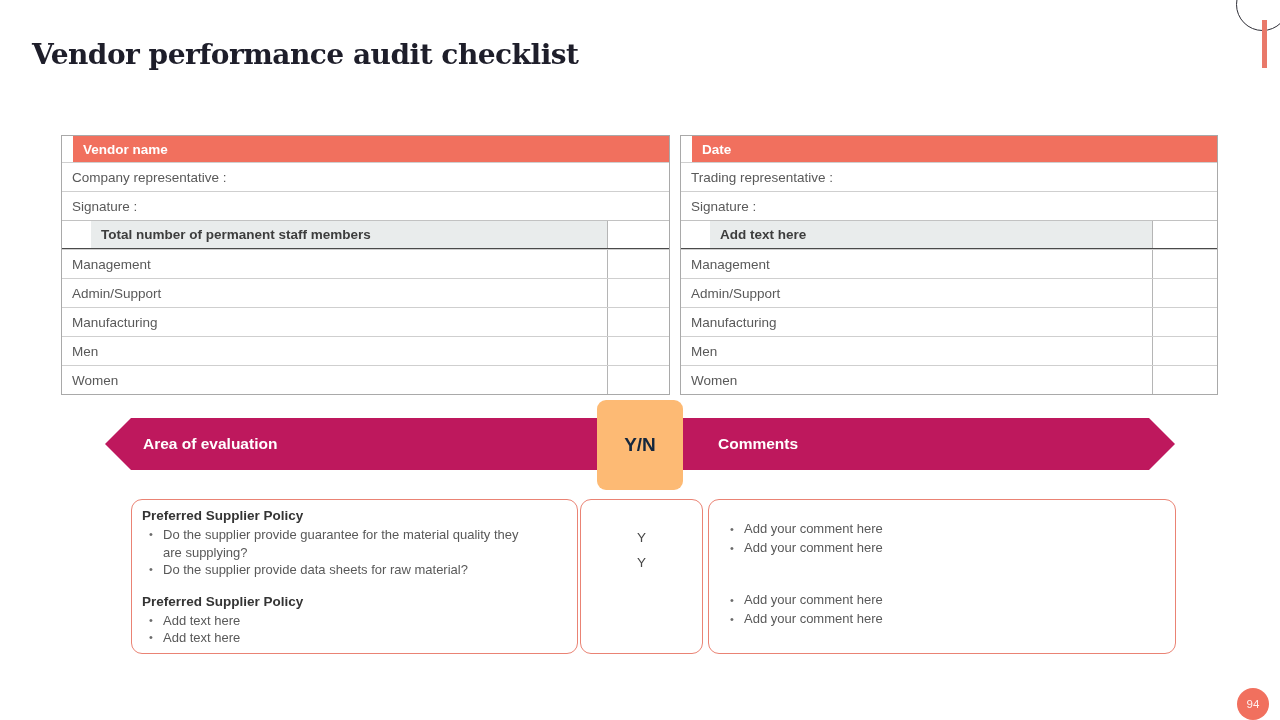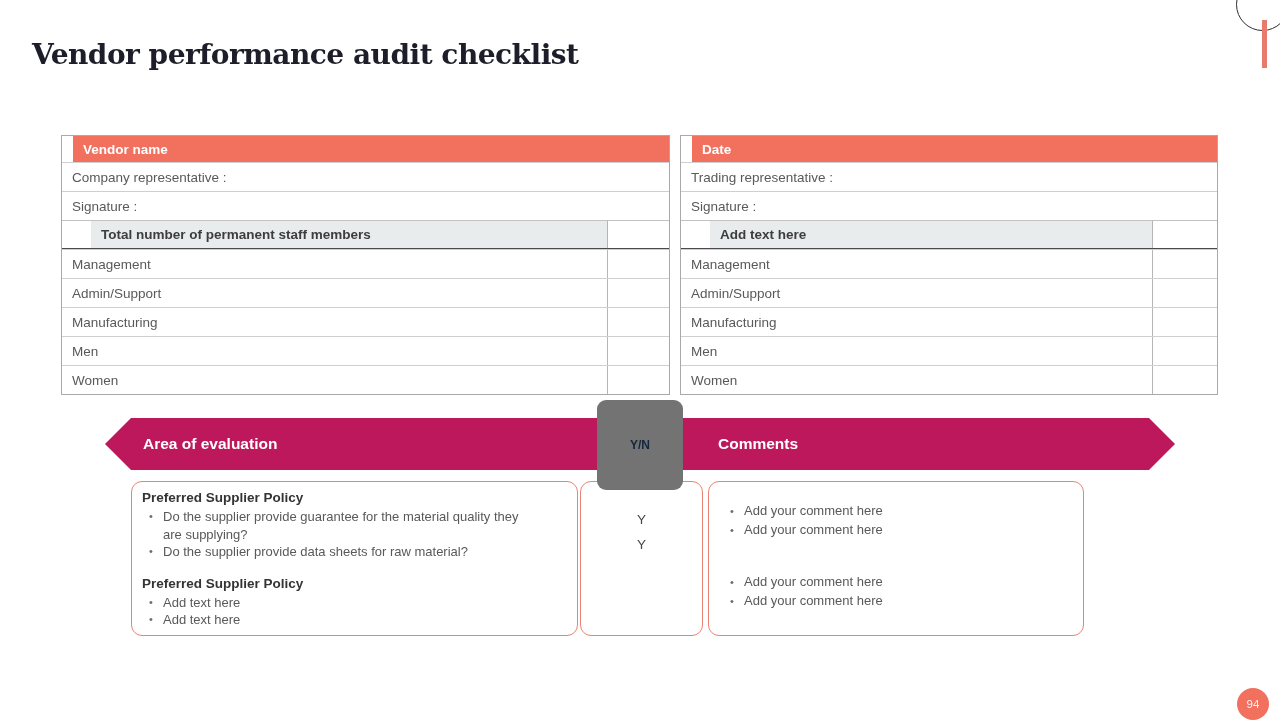--- a/index.html
+++ b/index.html
@@ -33,31 +33,31 @@
   .vt-row.section .label { background:#E9ECEC; font-weight:bold; color:#3d3d3d;margin-left:29px; }
 
   
   .banner { position:absolute; left:105px; top:418px; width:1070px; height:52px; background:#be185d;
     clip-path: polygon(26px 0, calc(100% - 26px) 0, 100% 50%, calc(100% - 26px) 100%, 26px 100%, 0 50%); }
   .banner .hdr { position:absolute; top:0; height:100%; display:flex; align-items:center;
     color:#fff; font-weight:bold; font-size:15.5px; }
   .banner .hdr.area { left:38px; }
   .banner .hdr.comments { left:613px; }
 
-  .yn-header { position:absolute; left:597px; top:400px; width:86px; height:90px; background:#737373;
+  .yn-header { position:absolute; left:597px; top:400px; width:86px; height:90px; background:#fdba74;
     border-radius:9px; z-index:3; display:flex; align-items:center; justify-content:center;
-    font-weight:bold; font-size:12px; color:#15273D; }
+    font-weight:bold; font-size:19px; color:#15273D; }
 
   
-  .eval-box { position:absolute; top:481px; height:155px; background:#fff;
+  .eval-box { position:absolute; top:499px; height:155px; background:#fff;
     border:1px solid #EA8374; border-radius:11px; }
   .area-box { left:131px; width:447px; padding:6px 38px 6px 10px; }
   .ynval-box { left:580px; width:123px; display:flex; flex-direction:column; align-items:center;
     padding-top:25px; font-size:13.5px; color:#474747; line-height:25px; }
-  .comments-box { left:708px; width:376px; padding:20px 10px 6px 14px; }
+  .comments-box { left:708px; width:468px; padding:20px 10px 6px 14px; }
 
   .sec-title { font-weight:bold; font-size:13.5px; color:#343434; margin:2px 0 3px; }
   .sec-title.second { margin-top:15px; }
   ul.blist { list-style:none; }
   ul.blist li { position:relative; padding-left:21px; font-size:13px; color:#595959; line-height:17.5px; }
   ul.blist li::before { content:"•"; position:absolute; left:7px; top:0; color:#6b6b6b; font-size:11px; }
   .comments-box ul.blist li { line-height:18.5px; }
   .comments-box .group2 { margin-top:34px; }
 
   

